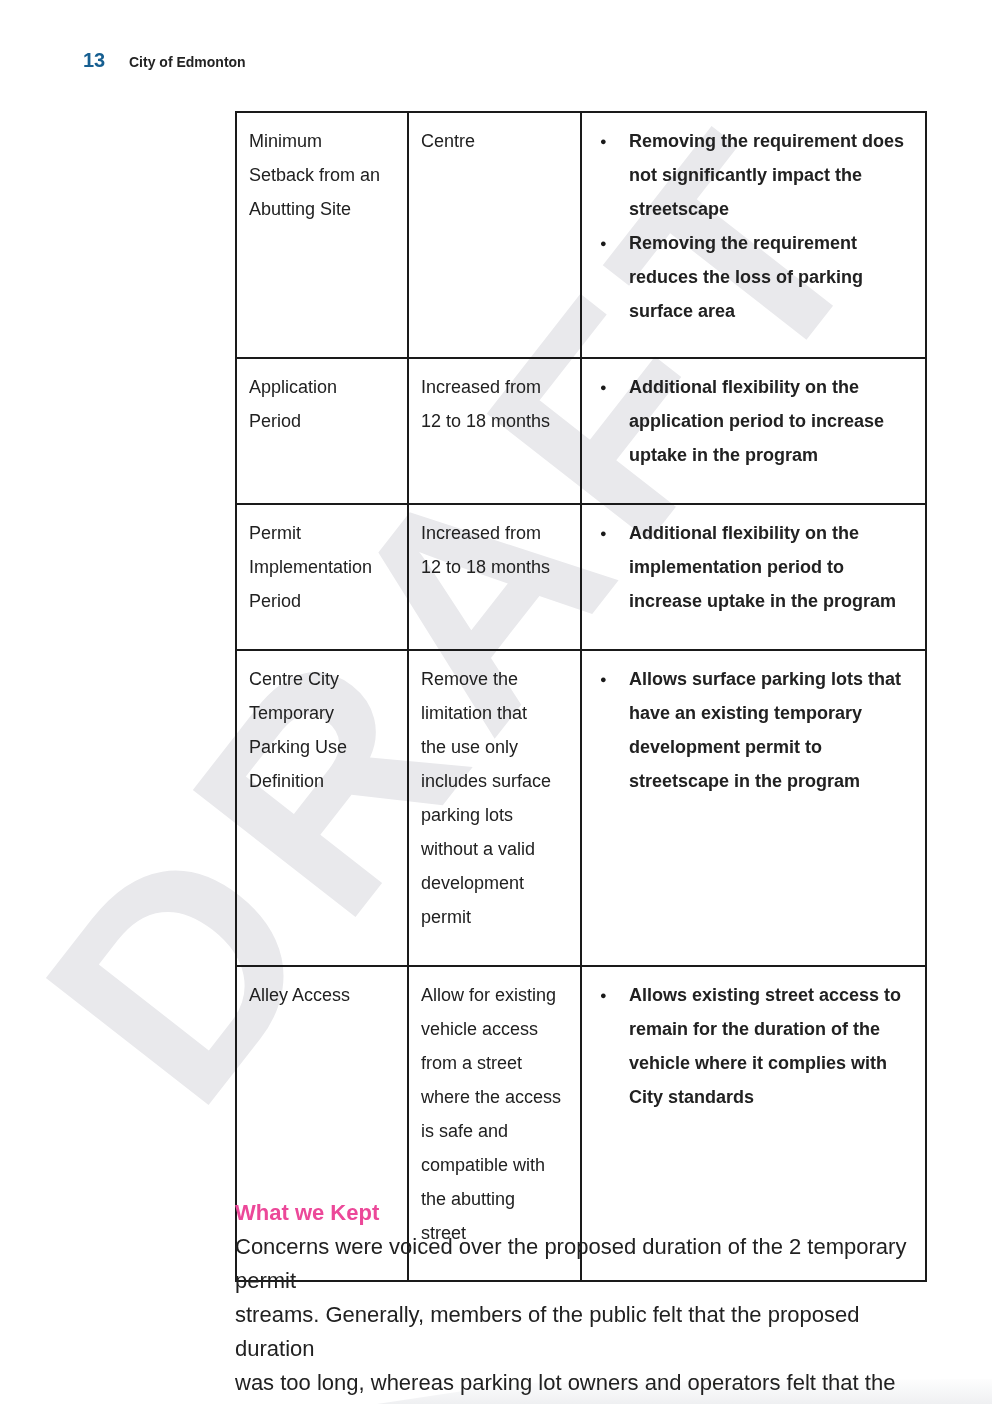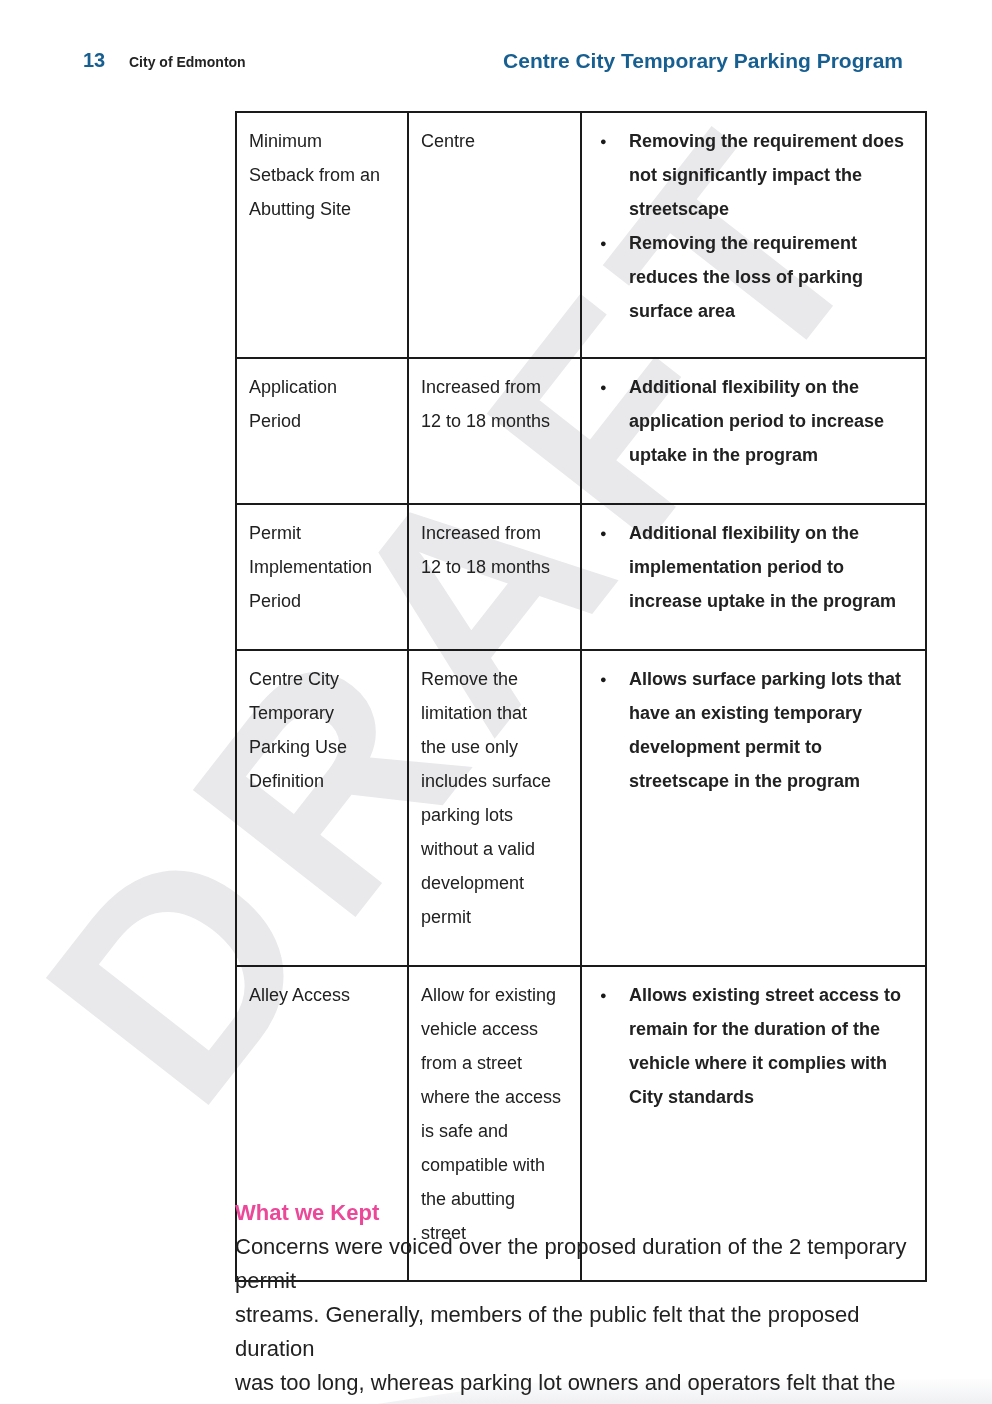--- a/index.html
+++ b/index.html
@@ -110,21 +110,20 @@
 </head>
 <body>
 
 <div id="page">
 
   <div class="watermark">DRAFT</div>
   <div class="bottom-shade"></div>
 
   <div class="page-num">13</div>
   <div class="org-name">City of Edmonton</div>
-  <div class="doc-title">Centre City Temporary Parking Program</div>
 
   <table class="changes">
     <colgroup>
         <col class="c1">
         <col class="c2">
         <col class="c3">
       </colgroup>
     <tbody>
       <tr>
         <td>

